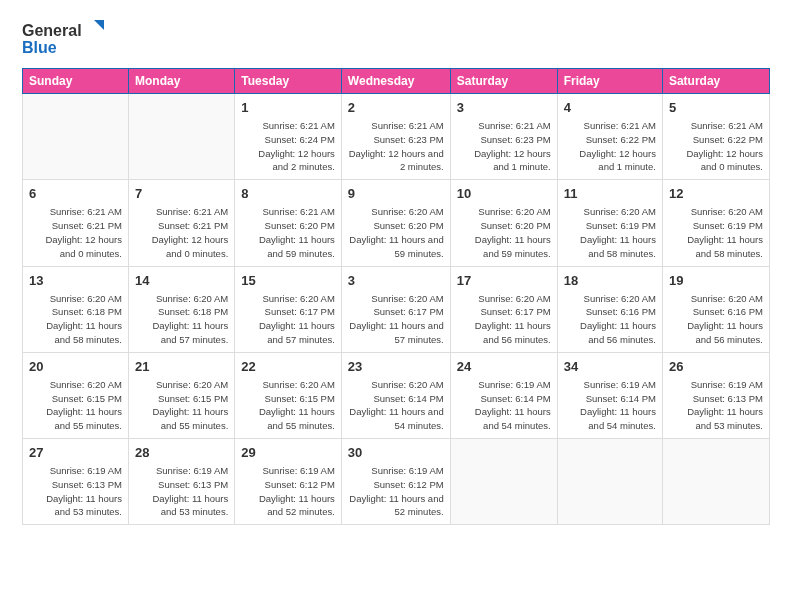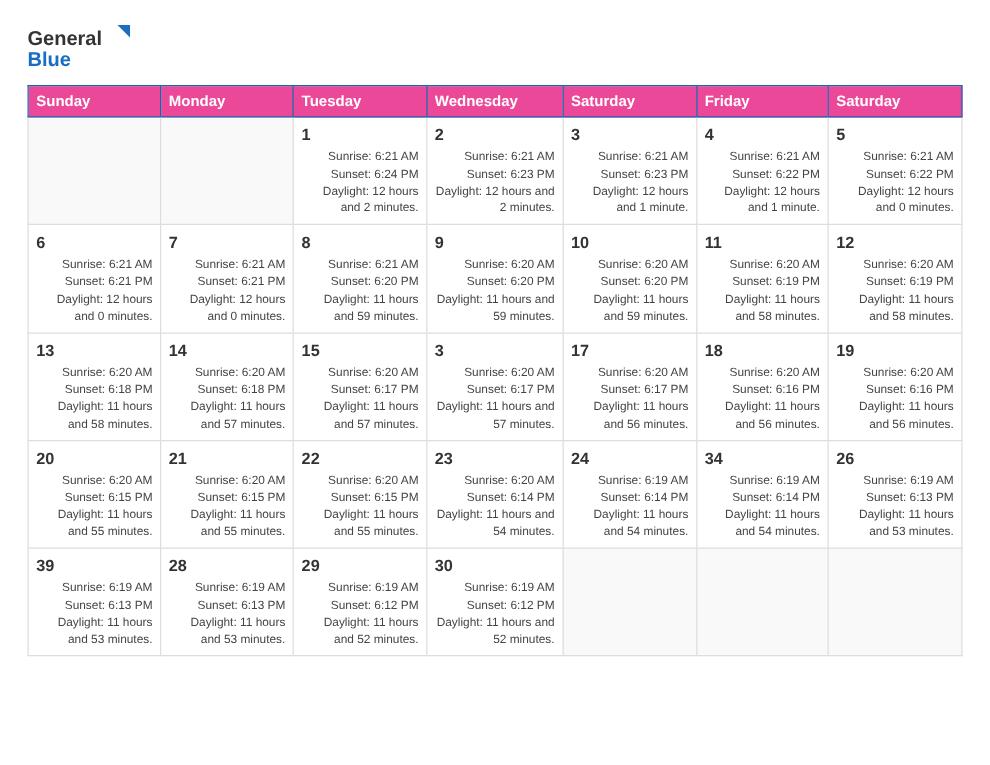--- a/index.html
+++ b/index.html
@@ -277,21 +277,21 @@
           </td>
           <td>
             <span class="day-num">26</span>
             <div class="day-info">Sunrise: 6:19 AM
 Sunset: 6:13 PM
 Daylight: 11 hours and 53 minutes.</div>
           </td>
         </tr>
         <tr>
           <td>
-            <span class="day-num">39</span>
+            <span class="day-num">27</span>
             <div class="day-info">Sunrise: 6:19 AM
 Sunset: 6:13 PM
 Daylight: 11 hours and 53 minutes.</div>
           </td>
           <td>
             <span class="day-num">28</span>
             <div class="day-info">Sunrise: 6:19 AM
 Sunset: 6:13 PM
 Daylight: 11 hours and 53 minutes.</div>
           </td>

